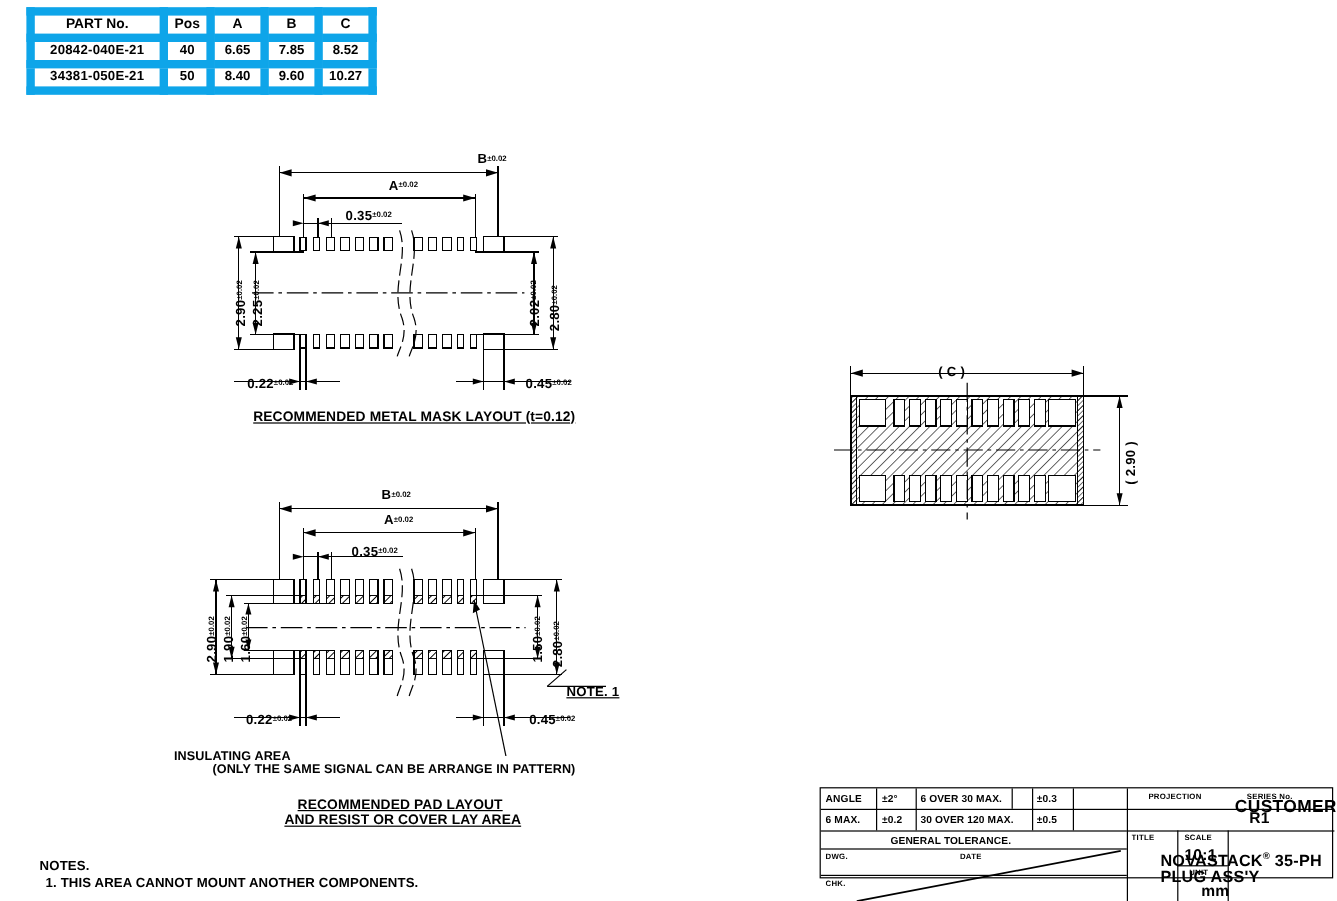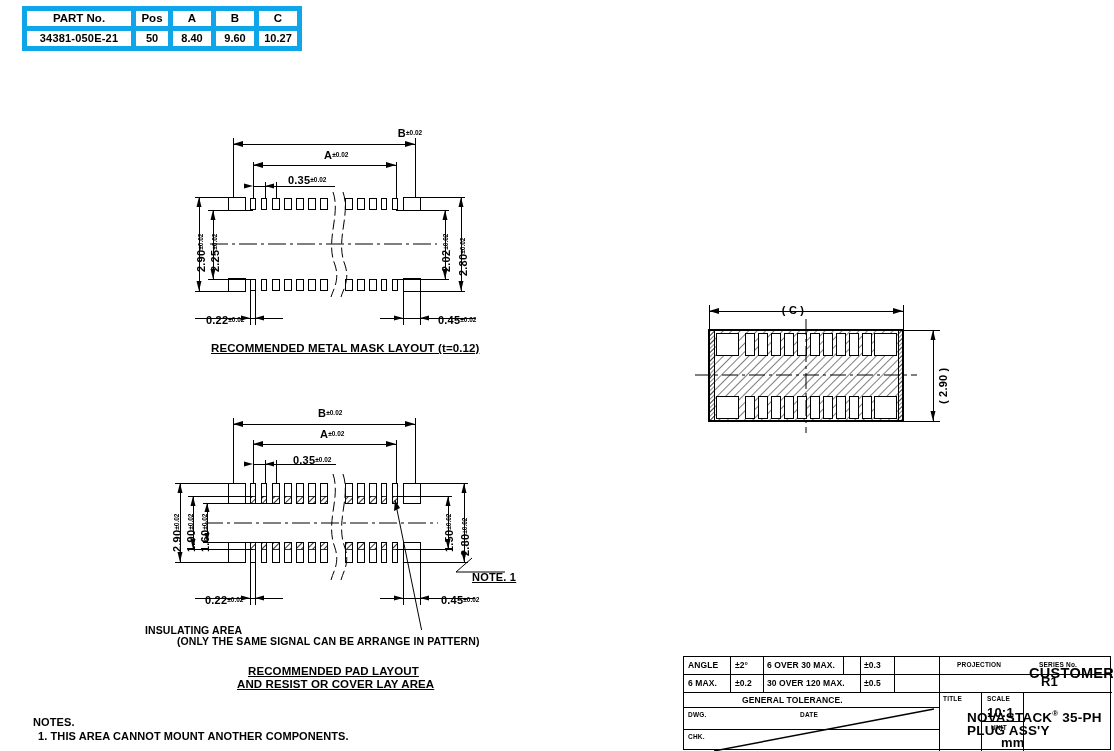--- a/index.html
+++ b/index.html
@@ -18,21 +18,21 @@
   }
   .abs { position: absolute; }
 
   
   #part-table {
     left: 22px; top: 6px;
     border-collapse: collapse;
     font-family: "Liberation Sans", sans-serif;
   }
   #part-table td, #part-table th {
-    border: 5px solid #0ea5e9;
+    border: 7px solid #0ea5e9;
     font-size: 11px;
     font-weight: bold;
     text-align: center;
     padding: 1px 3px;
     line-height: 13px;
     white-space: nowrap;
   }
   #part-table th { font-size: 11.5px; }
   #part-table .c-part { width: 98px; }
   #part-table .c-pos  { width: 26px; }
@@ -75,21 +75,21 @@
     font-size: 11px;
     font-weight: bold;
     white-space: nowrap;
     letter-spacing: 0.1px;
     line-height: 14px;
   }
 
   
   #title-block {
     left: 683px; top: 656px;
-    width: 428px; height: 94px;
+    width: 428px; height: 76px;
     border: 1px solid #000;
     box-sizing: border-box;
   }
   #title-block .cell {
     position: absolute;
     box-sizing: border-box;
     overflow: hidden;
   }
   .tb-line { position: absolute; background: #000; }
   .tb-sm {
@@ -133,20 +133,27 @@
   <thead>
     <tr>
       <th class="c-part">PART No.</th>
       <th class="c-pos">Pos</th>
       <th class="c-dim">A</th>
       <th class="c-dim">B</th>
       <th class="c-dim">C</th>
     </tr>
   </thead>
   <tbody>
+    <tr>
+      <td class="c-part">20842-040E-21</td>
+      <td class="c-pos">40</td>
+      <td class="c-dim">6.65</td>
+      <td class="c-dim">7.85</td>
+      <td class="c-dim">8.52</td>
+    </tr>
     <tr>
       <td class="c-part">34381-050E-21</td>
       <td class="c-pos">50</td>
       <td class="c-dim">8.40</td>
       <td class="c-dim">9.60</td>
       <td class="c-dim">10.27</td>
     </tr>
   </tbody>
 </table>
 

